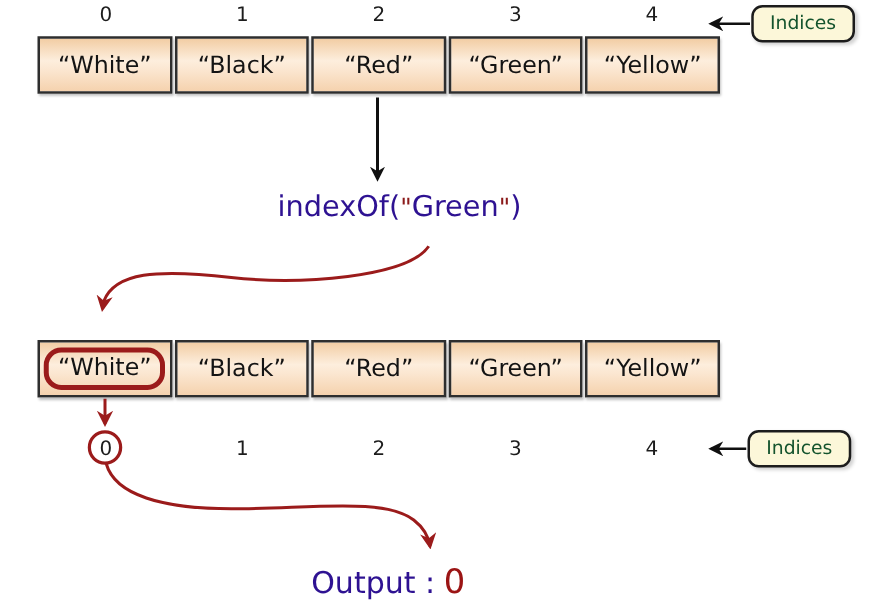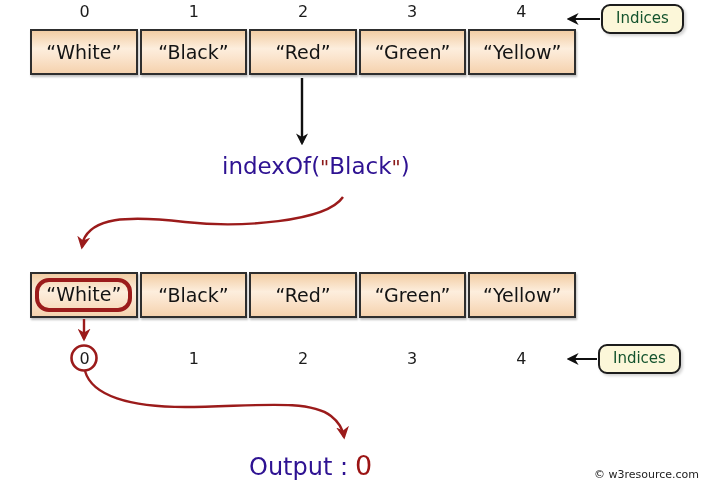--- a/index.html
+++ b/index.html
@@ -137,21 +137,21 @@
         <span>“Red”</span>
       </div>
     <div class="cell">
         <span>“Green”</span>
       </div>
     <div class="cell">
         <span>“Yellow”</span>
       </div>
   </div>
 
-  <div class="fncall"><span>indexOf(</span><span class="q">"</span><span>Black</span><span class="q">"</span><span>)</span></div>
+  <div class="fncall"><span>indexOf(</span><span class="q">"</span><span>Green</span><span class="q">"</span><span>)</span></div>
 
   <div class="array array-bottom">
     <div class="cell">
         <span class="hl">“White”</span>
       </div>
     <div class="cell">
         <span>“Black”</span>
       </div>
     <div class="cell">
         <span>“Red”</span>
@@ -169,21 +169,20 @@
     <span>1</span>
     <span>2</span>
     <span>3</span>
     <span>4</span>
   </div>
 
   <div class="indices-box indices-box-bottom">Indices</div>
 
   <div class="output"><span>Output :</span><span class="val">0</span></div>
 
-  <div class="copyright">© w3resource.com</div>
 
   <svg class="overlay" viewBox="0 0 704 483" xmlns="http://www.w3.org/2000/svg">
     <defs>
       <marker id="ah-black" markerUnits="userSpaceOnUse" markerWidth="12" markerHeight="12" viewBox="0 0 10 10" refX="8" refY="5" orient="auto">
         <path d="M0,0 L10,5 L0,10 L3,5 Z" fill="#101010"></path>
       </marker>
       <marker id="ah-red" markerUnits="userSpaceOnUse" markerWidth="13" markerHeight="13" viewBox="0 0 10 10" refX="8" refY="5" orient="auto">
         <path d="M0,0 L10,5 L0,10 L3,5 Z" fill="#9b1b1b"></path>
       </marker>
     </defs>

